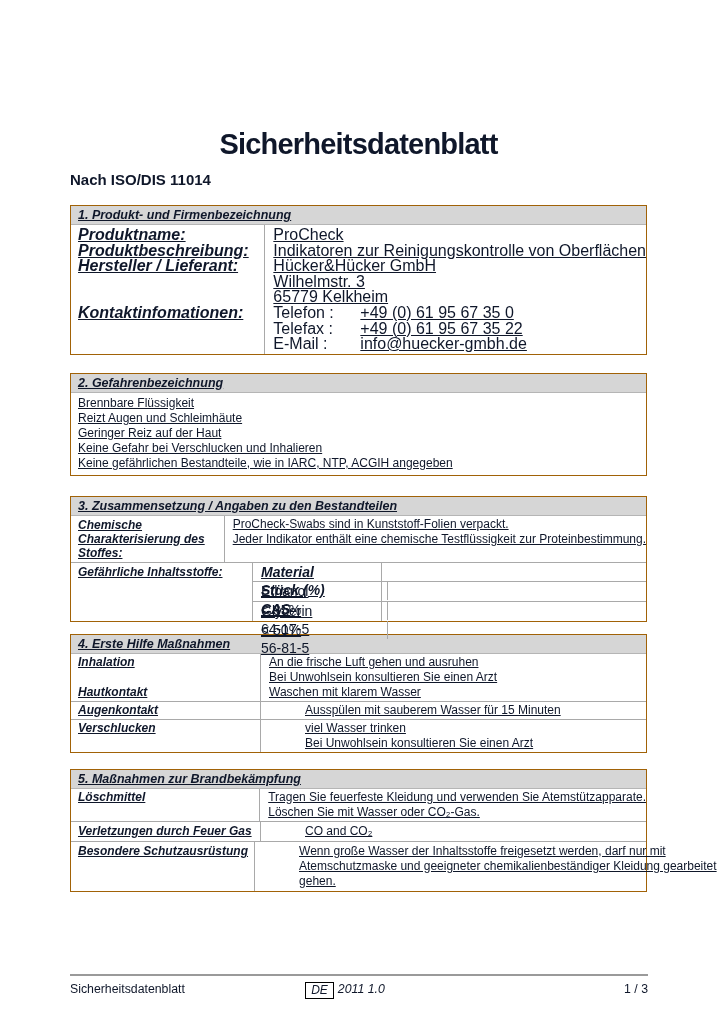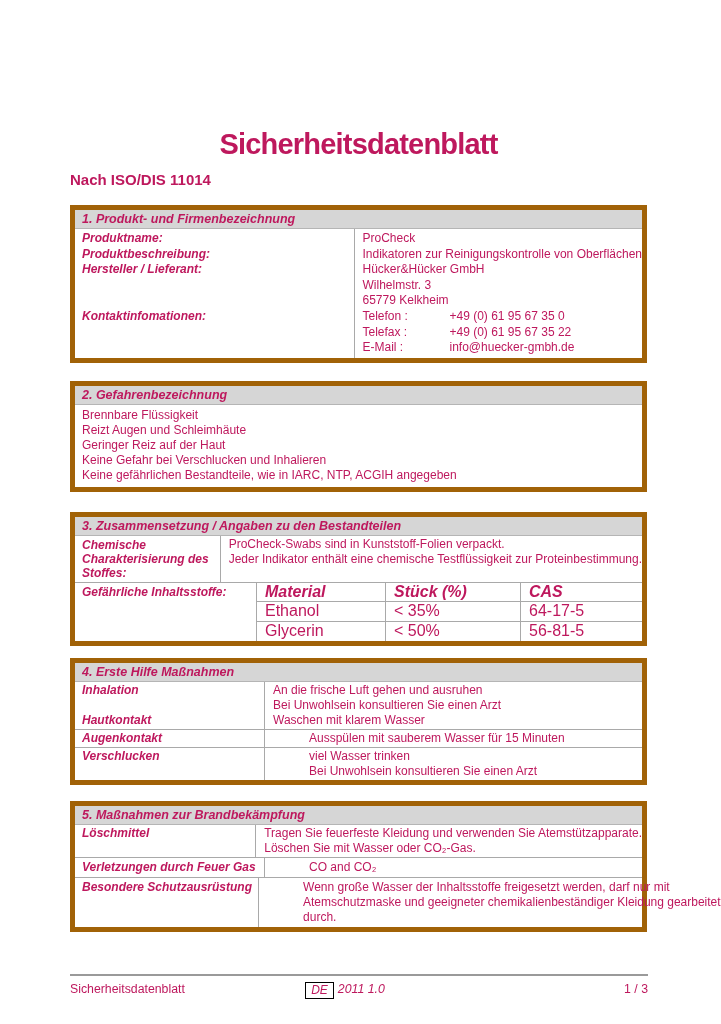--- a/index.html
+++ b/index.html
@@ -1,51 +1,51 @@
 <!DOCTYPE html>
 <html lang="de"><head>
 <meta charset="utf-8">
 <style>
   html,body{margin:0;padding:0;background:#fff;}
   .page{
-    position:relative;width:721px;height:1024px;background:#ffffff;color:#be185d;
+    position:relative;width:721px;height:1024px;background:#ffffff;color:#0f172a;
     font-family:"Liberation Sans","DejaVu Sans",sans-serif;overflow:hidden;
   }
   .doc{position:absolute;left:70px;top:0;width:577px;}
   .title{padding-top:126px;text-align:center;font-weight:900;font-size:29px;line-height:36px;letter-spacing:-0.8px;}
   .subtitle{text-align:left;font-weight:700;font-size:15px;line-height:18px;margin-top:9px;}
 
-  .section{border:5px solid #a16207;background:#fff;}
+  .section{border:1px solid #a16207;background:#fff;text-decoration:underline;}
   .sec-header{background:#d6d6d6;border-bottom:1px solid #b5b5b5;padding:2px 7px;
     font-weight:700;font-style:italic;font-size:12.5px;line-height:14px;}
 
   
   .sec1{margin-top:16px;}
   .s1-body{display:flex;}
   .s1-left{width:282px;border-right:1px solid #a9a9a9;padding:2px 0 2px 7px;}
   .s1-right{flex:1;padding:2px 0 2px 8px;}
-  .s1-body .line{height:15.6px;line-height:15.6px;font-size:12px;white-space:nowrap;}
+  .s1-body .line{height:15.6px;line-height:15.6px;font-size:16px;white-space:nowrap;}
   .s1-left .line{font-weight:700;font-style:italic;}
   .c-lab{display:inline-block;width:87px;}
 
   
   .sec2{margin-top:18px;}
   .s2-body{padding:3px 0 4px 0;}
   .s2-body .line{height:15px;line-height:15px;font-size:12px;padding-left:7px;}
 
   
   .sec3{margin-top:20px;}
   .s3-row{display:flex;}
   .s3-row1{border-bottom:1px solid #a9a9a9;}
   .s3-lab{width:168px;border-right:1px solid #a9a9a9;padding:2px 6px 2px 7px;
     font-weight:700;font-style:italic;font-size:12px;line-height:14px;}
   .s3-val{flex:1;padding:1px 0 2px 8px;}
   .s3-val .line{height:15.2px;line-height:15.2px;font-size:12px;white-space:nowrap;}
   .inner-table{flex:1;}
-  .it-row{display:flex;height:18.6px;line-height:18.6px;font-size:16px;}
+  .it-row{display:flex;height:18.6px;line-height:18.6px;font-size:14px;flex-direction:column;}
   .it-row + .it-row{border-top:1px solid #a9a9a9;}
   .it-c1{width:120px;border-right:1px solid #a9a9a9;padding-left:8px;}
   .it-c2{width:126px;border-right:1px solid #a9a9a9;padding-left:8px;}
   .it-c3{flex:1;padding-left:8px;}
   .it-head{font-weight:700;font-style:italic;}
 
   
   .sec4{margin-top:12px;}
   .sec5{margin-top:16px;}
   .grp{display:flex;}
@@ -191,21 +191,21 @@
           <div class="line">CO and CO₂</div>
         </div>
       </div>
       <div class="grp">
         <div class="g-lab pad2">
           <div class="line">Besondere Schutzausrüstung</div>
         </div>
         <div class="g-val pad2">
           <div class="line">Wenn große Wasser der Inhaltsstoffe freigesetzt werden, darf nur mit</div>
           <div class="line">Atemschutzmaske und  geeigneter chemikalienbeständiger Kleidung gearbeitet</div>
-          <div class="line">durch.</div>
+          <div class="line">gehen.</div>
         </div>
       </div>
     </div>
 
   </div>
 
   <div class="footer">
     <div class="f-left">Sicherheitsdatenblatt</div>
     <div class="f-center">
       <span class="de-box">DE</span>

